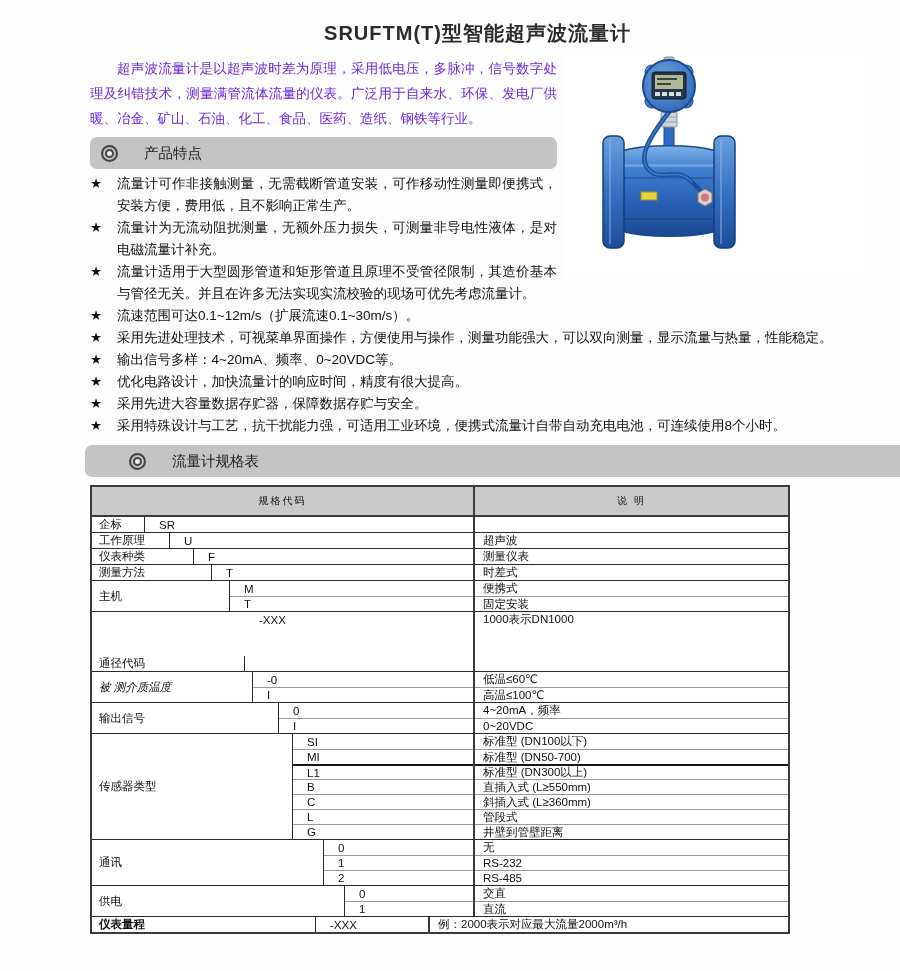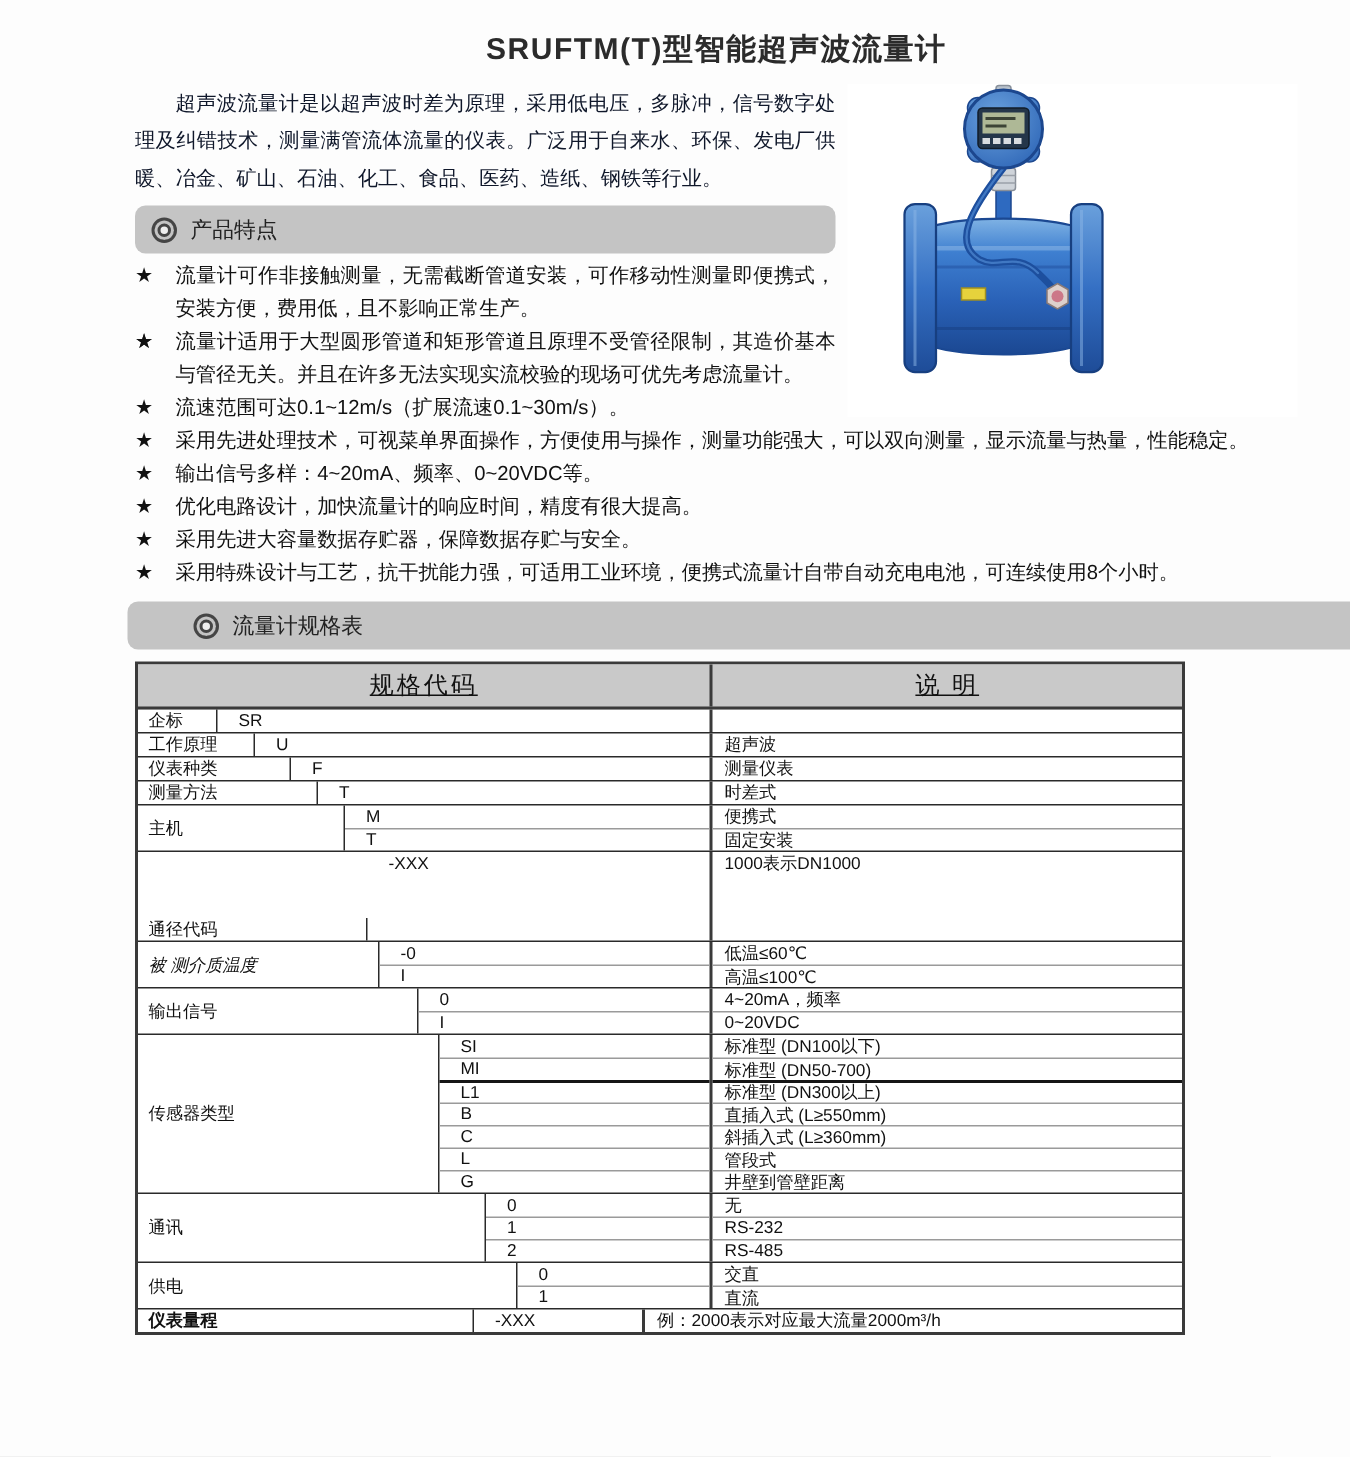--- a/index.html
+++ b/index.html
@@ -9,46 +9,46 @@
     font-family:"Liberation Sans","DejaVu Sans",sans-serif; color:#1b1b1b;
   }
   .content{padding:12px 35px 0 90px;}
   h1.title{
     margin:8px 0 10px; text-align:center; font-size:20px; line-height:26px;
     font-weight:600; letter-spacing:1px; color:#2b2b2b;
   }
   .photo{ float:right; width:300px; height:222px; margin:0 0 4px 8px; background:#fff; }
   p.intro{
     margin:0; font-size:13.5px; line-height:25px; text-indent:2em;
-    text-align:justify; color:#0f172a;font-family:Liberation Serif, serif;
+    text-align:justify; color:#6d28d9;font-family:Liberation Serif, serif;
   }
   .secbar{
     margin:6px 0 0 -5px; height:32px; background:#c4c4c4; border-radius:7px;
-    display:flex; align-items:center; gap:9px; padding:0 11px;
+    display:flex; align-items:center; gap:26px; padding:0 11px;
     font-size:14.5px; color:#222; box-sizing:border-box;
   }
   .secbar.wide{ margin-top:8px; width:853px;padding-left:44px; }
   .ring{
     width:13px; height:13px; border-radius:50%; flex:0 0 auto;
     border:2px solid #454545; background:#eee;
     box-shadow: inset 0 0 0 2px #c4c4c4, inset 0 0 0 4px #454545;
   }
   ul.features{ margin:4px 0 0; padding:0; list-style:none; }
   ul.features li{
     position:relative; padding-left:27px; font-size:13.5px; line-height:22px;
     text-align:justify; color:#111;
   }
   ul.features li .star{ position:absolute; left:0; top:0; font-size:13.5px; color:#111; }
   
   .spec-table{
     margin-top:8px; width:700px; border:2px solid #3a3a3a; box-sizing:border-box;
     font-size:11.5px; color:#111; background:#fff;
   }
   .thead{ display:flex; height:28px; background:#c9c9c9; border-bottom:2px solid #3a3a3a; }
-  .thead>div{ display:flex; align-items:center; justify-content:center; letter-spacing:2px; font-size:16px; box-sizing:border-box;text-decoration:underline;}
+  .thead>div{ display:flex; align-items:center; justify-content:center; letter-spacing:2px; font-size:10px; box-sizing:border-box;}
   .h-code{ width:383px; border-right:2px solid #3a3a3a; }
   .h-desc{ flex:1; }
   .tg{ display:flex; border-top:1px solid #2a2a2a; }
   .tg:first-child{ border-top:none; }
   .tg .lab{
     display:flex; align-items:center; padding-left:7px; box-sizing:border-box;
     border-right:1px solid #2a2a2a;
   }
   .tg .mid{ box-sizing:border-box; border-right:2px solid #3a3a3a; }
   .tg .dsc{ flex:1; }
@@ -129,21 +129,21 @@
 
     <p class="intro">超声波流量计是以超声波时差为原理，采用低电压，多脉冲，信号数字处理及纠错技术，测量满管流体流量的仪表。广泛用于自来水、环保、发电厂供暖、冶金、矿山、石油、化工、食品、医药、造纸、钢铁等行业。</p>
 
     <div class="secbar">
       <span class="ring"></span>
       <span>产品特点</span>
     </div>
 
     <ul class="features" id="features-list">
         <li><span class="star">★</span><span>流量计可作非接触测量，无需截断管道安装，可作移动性测量即便携式，安装方便，费用低，且不影响正常生产。</span></li>
-        <li><span class="star">★</span></li>
+        <li><span class="star">★</span><span>流量计为无流动阻扰测量，无额外压力损失，可测量非导电性液体，是对电磁流量计补充。</span></li>
         <li><span class="star">★</span><span>流量计适用于大型圆形管道和矩形管道且原理不受管径限制，其造价基本与管径无关。并且在许多无法实现实流校验的现场可优先考虑流量计。</span></li>
         <li><span class="star">★</span><span>流速范围可达0.1~12m/s（扩展流速0.1~30m/s）。</span></li>
         <li><span class="star">★</span><span>采用先进处理技术，可视菜单界面操作，方便使用与操作，测量功能强大，可以双向测量，显示流量与热量，性能稳定。</span></li>
         <li><span class="star">★</span><span>输出信号多样：4~20mA、频率、0~20VDC等。</span></li>
         <li><span class="star">★</span><span>优化电路设计，加快流量计的响应时间，精度有很大提高。</span></li>
         <li><span class="star">★</span><span>采用先进大容量数据存贮器，保障数据存贮与安全。</span></li>
         <li><span class="star">★</span><span>采用特殊设计与工艺，抗干扰能力强，可适用工业环境，便携式流量计自带自动充电电池，可连续使用8个小时。</span></li>
       </ul>
 
     <div class="secbar wide">

